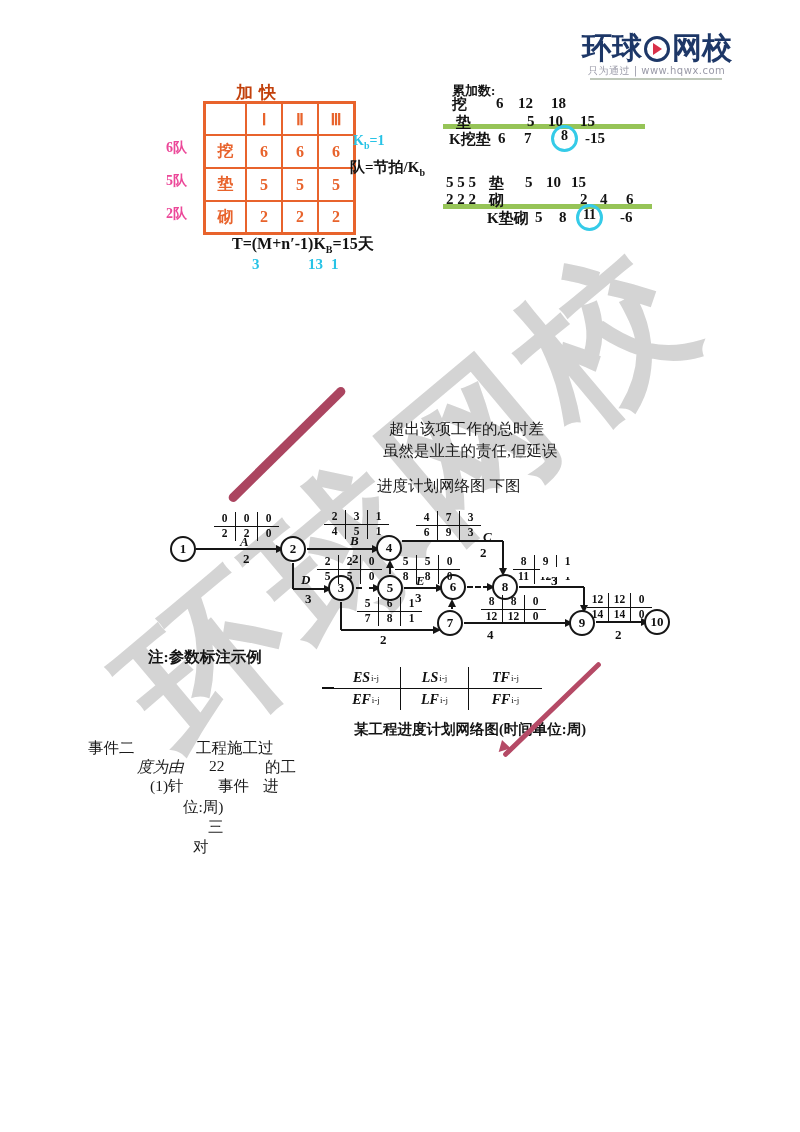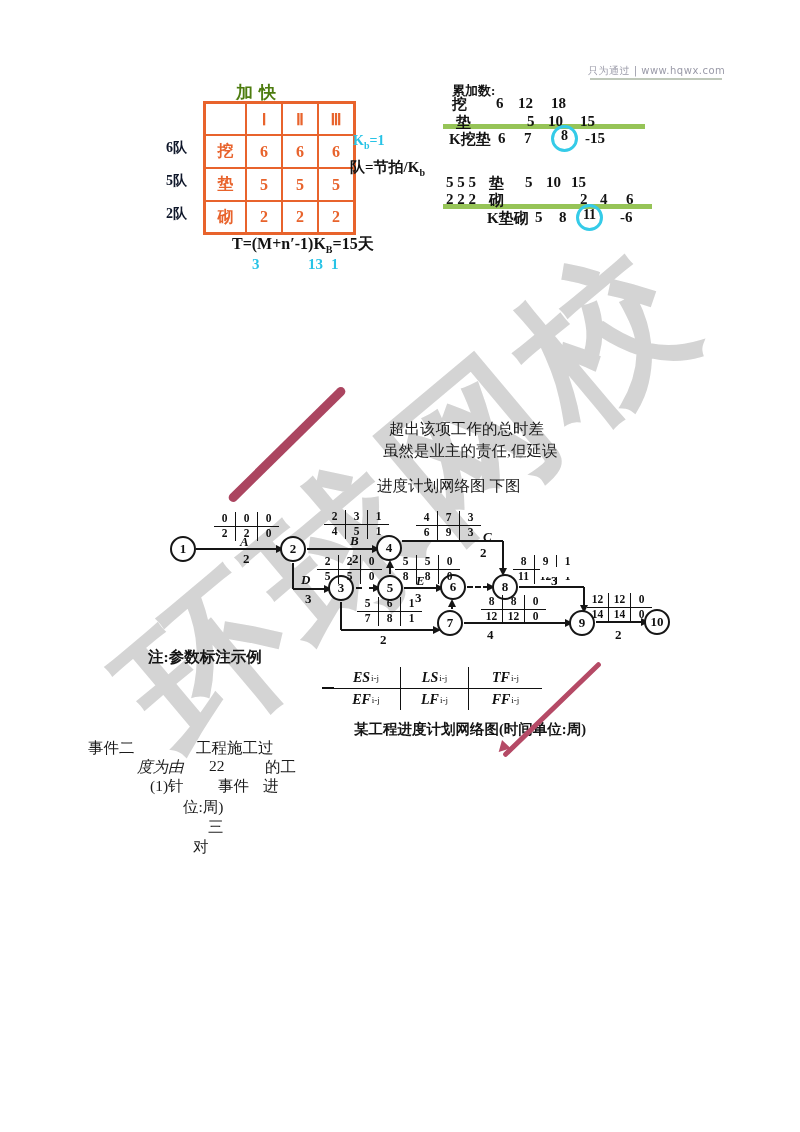--- a/index.html
+++ b/index.html
@@ -15,29 +15,29 @@
   .logo{position:absolute;left:582px;top:28px;display:flex;align-items:center;gap:2px;
         font:bold 30px "DejaVu Sans","Liberation Sans",sans-serif;color:#1d3767;z-index:2;}
   .play{display:inline-block;width:20px;height:20px;border:3px solid #1d3767;border-radius:50%;
         position:relative;background:#fff;}
   .play span{position:absolute;left:6px;top:4px;width:0;height:0;border-left:9px solid #d93049;
         border-top:6px solid transparent;border-bottom:6px solid transparent;}
   .tagline{position:absolute;left:588px;top:64px;font:10px "DejaVu Sans",sans-serif;
         color:#9a9aa8;letter-spacing:.5px;z-index:2;}
   
   .jiakuai{position:absolute;left:236px;top:81px;font:bold 17px "Liberation Serif",serif;
-        color:#4d7c0f;letter-spacing:6px;z-index:2;}
+        color:#c2410c;letter-spacing:6px;z-index:2;}
   #speed-table{position:absolute;left:203px;top:101px;width:147px;height:128px;
         border:3px solid #e8632c;display:grid;grid-template-columns:39px 36px 36px 1fr;
         grid-template-rows:30px 33px 33px 1fr;z-index:2;background:transparent;}
   .stcell{display:flex;align-items:center;justify-content:center;
         font:bold 16px "Liberation Serif",serif;color:#e8632c;}
   .stcell.bl{border-left:2px solid #e8632c;}
   .stcell.bt{border-top:2px solid #e8632c;}
-  .team{position:absolute;font:bold 14px "Liberation Serif",serif;color:#0f172a;z-index:2;}
+  .team{position:absolute;font:bold 14px "Liberation Serif",serif;color:#ec4899;z-index:2;}
   
   .blk{font:bold 15px "Liberation Serif",serif;color:#131313;}
   .blk-sm{font:bold 13px "Liberation Serif",serif;color:#131313;}
   .cyan-t{font:bold 15px "Liberation Serif",serif;color:#27c3e6;}
   .circ{width:21px;height:21px;border:3px solid #35cbe8;border-radius:50%;text-align:center;
         line-height:21px;font:bold 14px "Liberation Serif",serif;color:#111;}
   .frag{font:15.5px "Liberation Serif",serif;color:#1b1b1b;}
   .f{position:absolute;z-index:2;white-space:nowrap;}
   .f1{left:232px;top:234px;font:bold 16px "Liberation Serif",serif;color:#131313;}
   .f2{left:235px;top:283px;font:bold 17px "Liberation Serif",serif;color:#27c3e6;}
@@ -69,20 +69,27 @@
         color:#141414;z-index:2;}
   sub{font-size:10px;}
 </style>
 </head>
 <body>
 
 <div id="page">
 
   <div class="wm">环球网校</div>
 
+  <div class="logo">
+    <span>环球</span>
+    <span class="play">
+        <span></span>
+      </span>
+    <span>网校</span>
+  </div>
   <div class="tagline">只为通过 | www.hqwx.com</div>
 
   <div class="jiakuai">加快</div>
   <div id="speed-table">
       <div class="stcell"></div>
       <div class="stcell bl">Ⅰ</div>
       <div class="stcell bl">Ⅱ</div>
       <div class="stcell bl">Ⅲ</div>
       <div class="stcell bt">挖</div>
       <div class="stcell bl bt">6</div>

